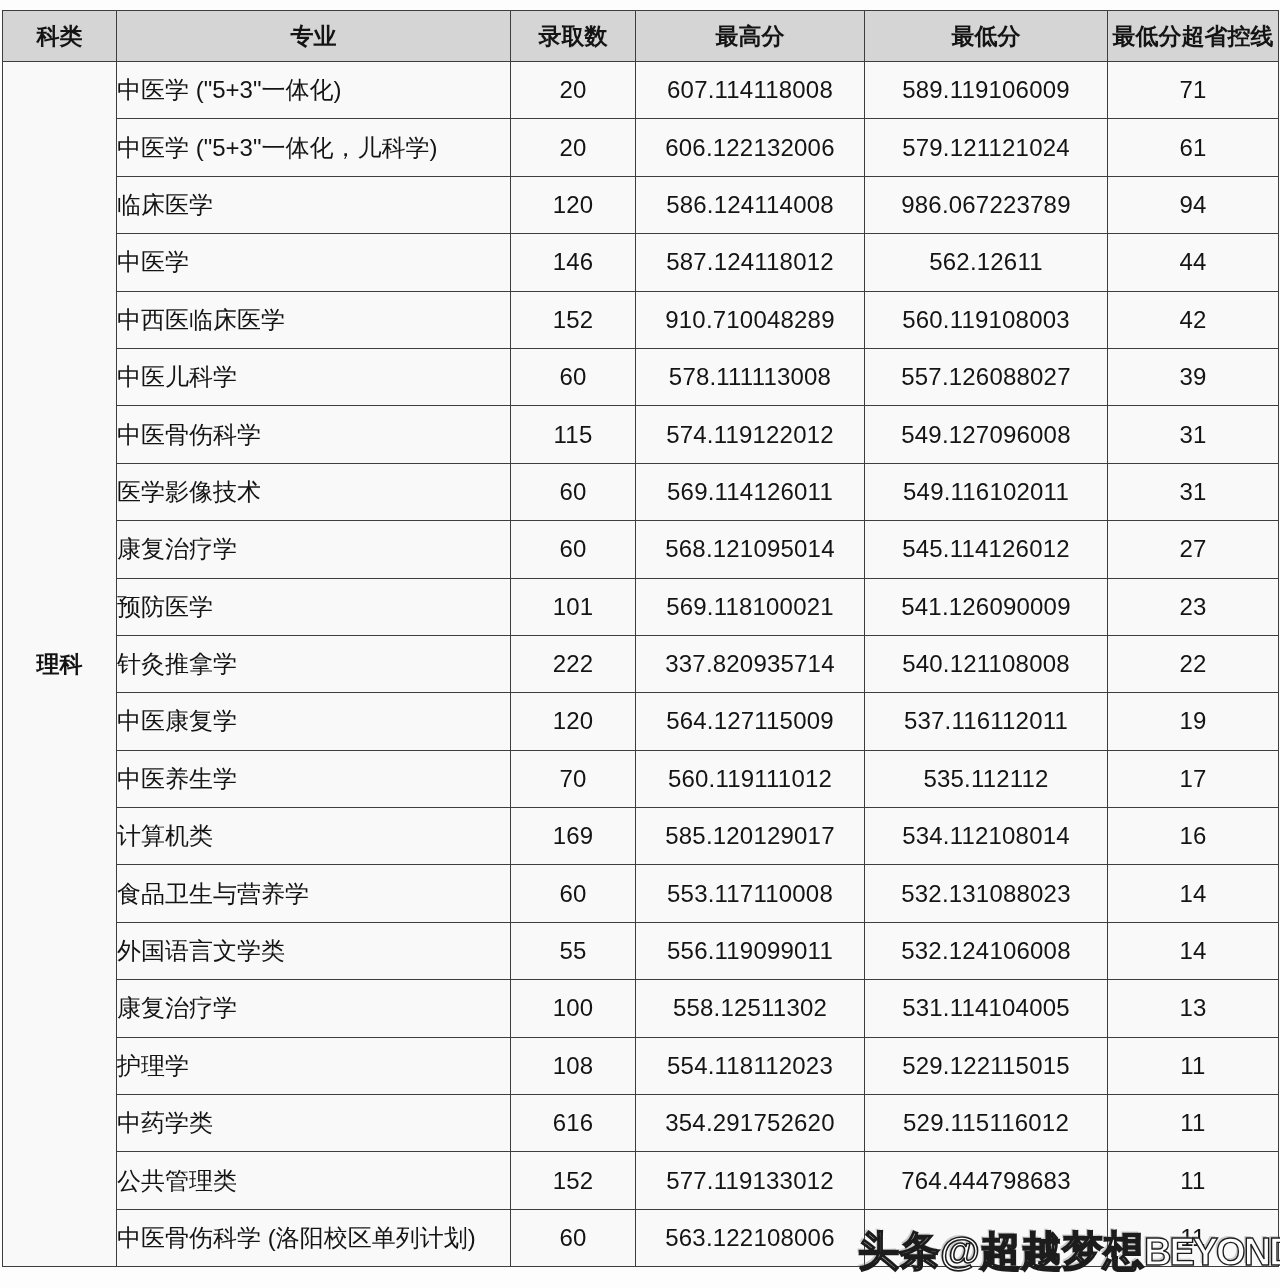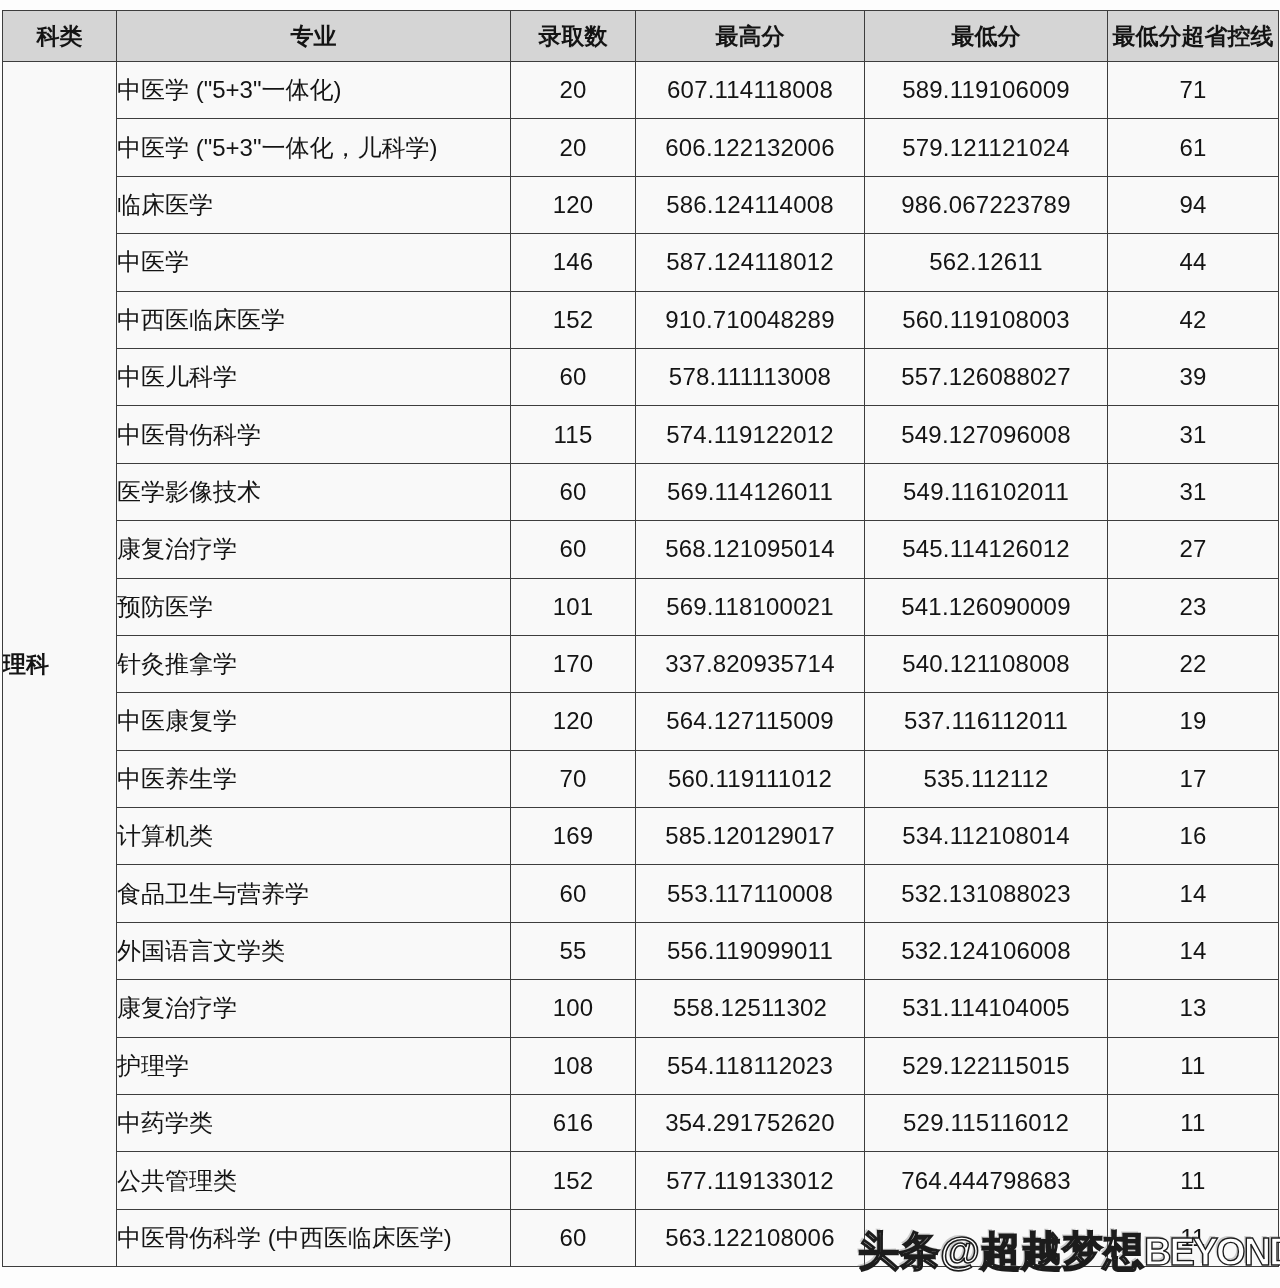--- a/index.html
+++ b/index.html
@@ -42,21 +42,21 @@
     vertical-align: middle;
   }
   tbody td {
     height: 56.4px;
     background: #f9f9f9;
     font-size: 24px;
     font-weight: 400;
     vertical-align: middle;
   }
   td.cat {
-    text-align: left;
+    text-align: center;
     font-weight: 600;
     font-size: 23px;
   }
   td.major {
     text-align: left;
     padding-left: 13px;
   }
   td.num {
     text-align: center;
     letter-spacing: 0.2px;
@@ -172,21 +172,21 @@
   </tr>
         <tr>
     <td class="major">预防医学</td>
     <td class="num">101</td>
     <td class="num">569.118100021</td>
     <td class="num">541.126090009</td>
     <td class="num">23</td>
   </tr>
         <tr>
     <td class="major">针灸推拿学</td>
-    <td class="num">170</td>
+    <td class="num">222</td>
     <td class="num">337.820935714</td>
     <td class="num">540.121108008</td>
     <td class="num">22</td>
   </tr>
         <tr>
     <td class="major">中医康复学</td>
     <td class="num">120</td>
     <td class="num">564.127115009</td>
     <td class="num">537.116112011</td>
     <td class="num">19</td>
@@ -241,21 +241,21 @@
     <td class="num">11</td>
   </tr>
         <tr>
     <td class="major">公共管理类</td>
     <td class="num">152</td>
     <td class="num">577.119133012</td>
     <td class="num">764.444798683</td>
     <td class="num">11</td>
   </tr>
         <tr>
-    <td class="major">中医骨伤科学 (中西医临床医学)</td>
+    <td class="major">中医骨伤科学 (洛阳校区单列计划)</td>
     <td class="num">60</td>
     <td class="num">563.122108006</td>
     <td class="num"></td>
     <td class="num">11</td>
   </tr>
       </tbody>
   </table>
 
   <div class="watermark"><span>头条@超越梦想</span><span class="latin">BEYOND</span></div>
 

